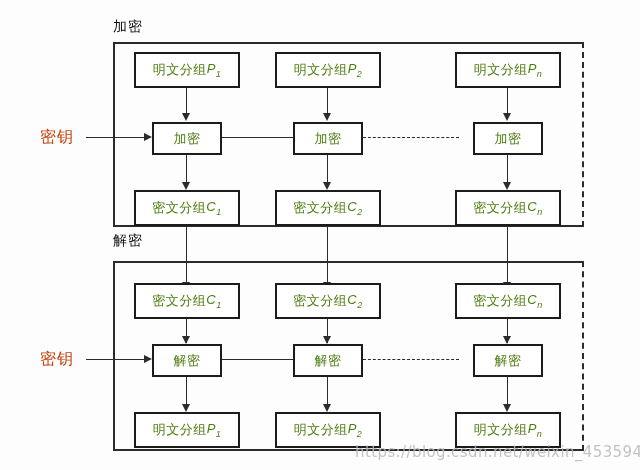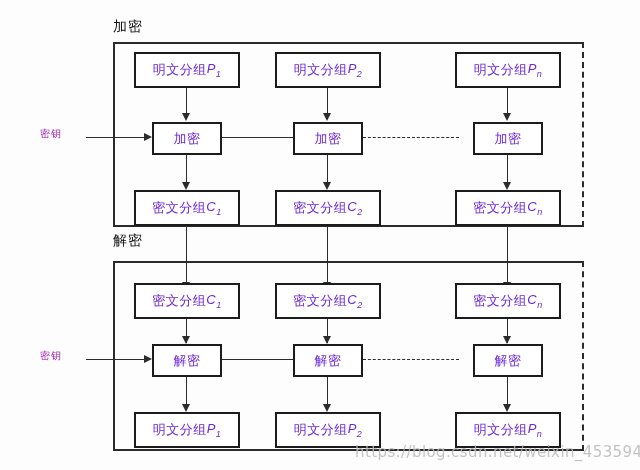--- a/index.html
+++ b/index.html
@@ -36,21 +36,21 @@
   
   .node {
     position: absolute;
     box-sizing: border-box;
     border: 2px solid #1c1c1c;
     background: #ffffff;
     display: flex;
     align-items: center;
     justify-content: center;
     font-size: 13px;
-    color: #6d28d9;
+    color: #4d7c0f;
     white-space: nowrap;
     letter-spacing: 0.5px;
     z-index: 5;
   }
   .node .sub {
     font-style: italic;
     font-size: 13px;
     font-family: Liberation Sans, sans-serif;
   }
   .node .sub sub {
@@ -87,22 +87,22 @@
     width: 0;
     height: 0;
     border-top: 4.5px solid transparent;
     border-bottom: 4.5px solid transparent;
     border-left: 8px solid #2b2b2b;
     z-index: 3;
   }
   
   .key-label {
     position: absolute;
-    font-size: 10px;
-    color: #a21caf;
+    font-size: 16px;
+    color: #c2410c;
     letter-spacing: 1px;
     white-space: nowrap;
   }
   
   .watermark {
     position: absolute;
     font-size: 15px;
     color: #b9b9b9;
     white-space: nowrap;
     letter-spacing: 0.4px;

